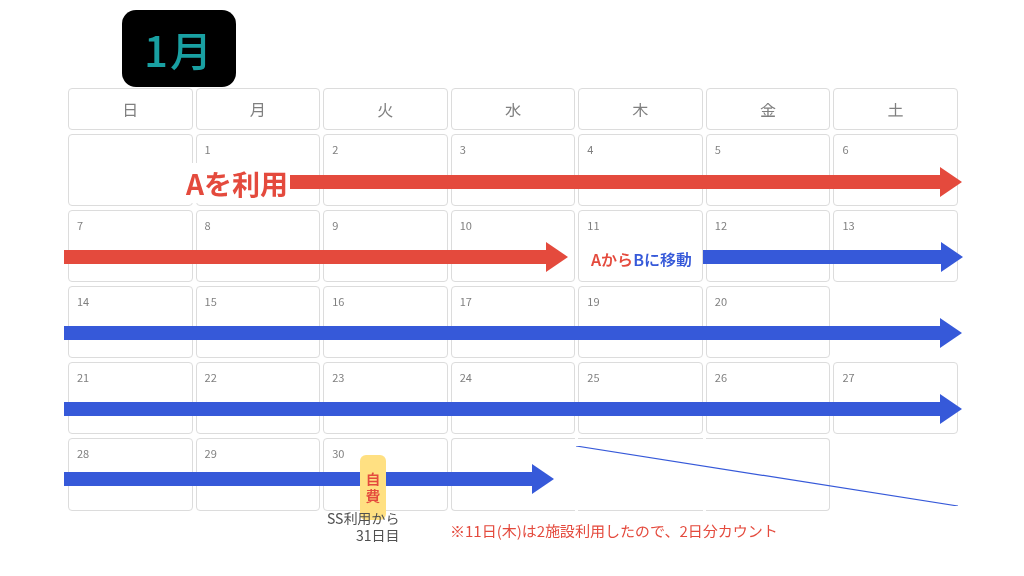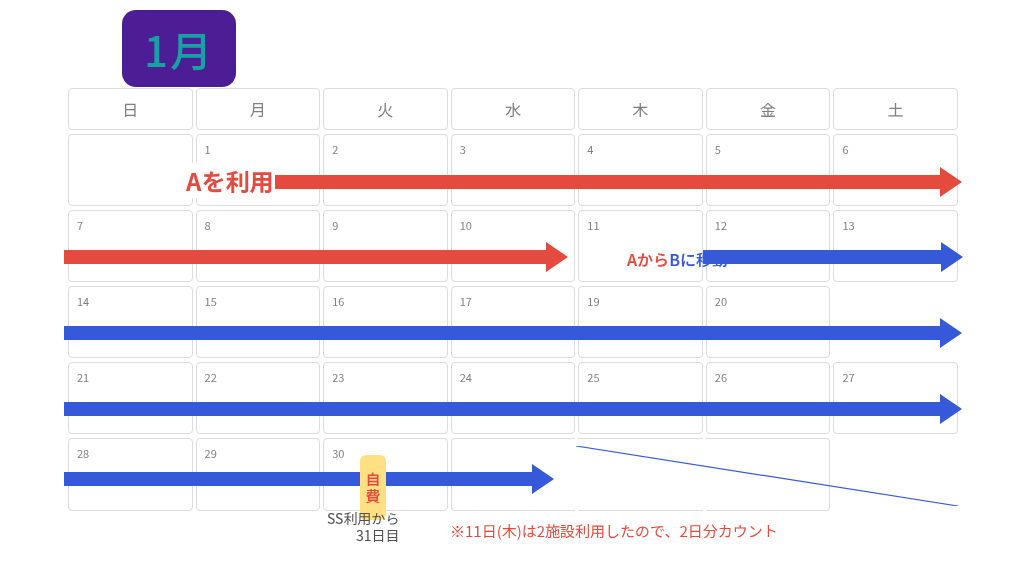--- a/index.html
+++ b/index.html
@@ -9,21 +9,21 @@
     width: 1024px;
     height: 576px;
     background: #fff;
     font-family: "Hiragino Sans", "Noto Sans JP", sans-serif;
     position: relative;
   }
   .title-badge {
     position: absolute;
     top: 10px;
     left: 122px;
-    background: #4c1d95;
+    background: #000000;
     color: #19a0a2;
     font-size: 42px;
     font-weight: 500;
     padding: 8px 22px;
     border-radius: 14px;
     letter-spacing: 2px;
   }
   .calendar {
     position: absolute;
     top: 88px;
@@ -74,31 +74,31 @@
     margin-left: -1px;
   }
   .red .shaft { background: #e44a3d; }
   .red .head { border-left: 22px solid #e44a3d; }
   .blue .shaft { background: #3659d9; }
   .blue .head { border-left: 22px solid #3659d9; }
   .label-a {
     position: absolute;
     color: #e44a3d;
     font-weight: 700;
-    font-size: 24px;
+    font-size: 28px;
     background: #fff;
     padding: 0 2px;
   }
   .label-b {
     position: absolute;
     font-size: 16px;
     font-weight: 600;
     white-space: nowrap;
   }
-  .label-b .a { color: #e44a3d; margin-left: 36px; }
+  .label-b .a { color: #e44a3d; }
   .label-b .b { color: #3659d9; }
   .jihi {
     position: absolute;
     background: #ffe082;
     color: #e44a3d;
     font-size: 15px;
     font-weight: 600;
     width: 26px;
     text-align: center;
     padding: 16px 2px;

